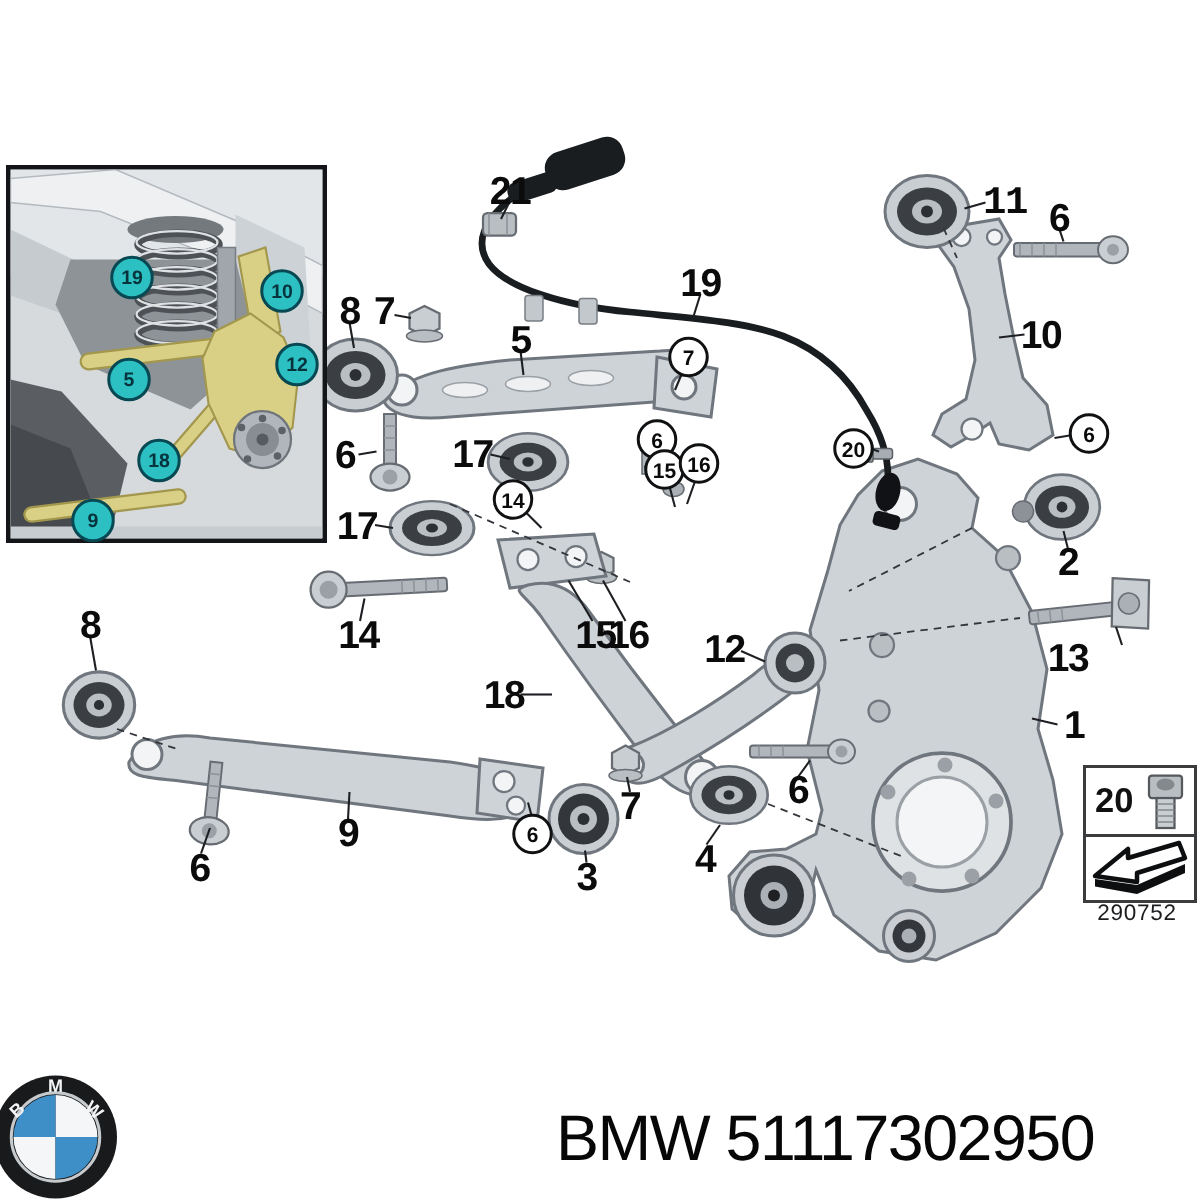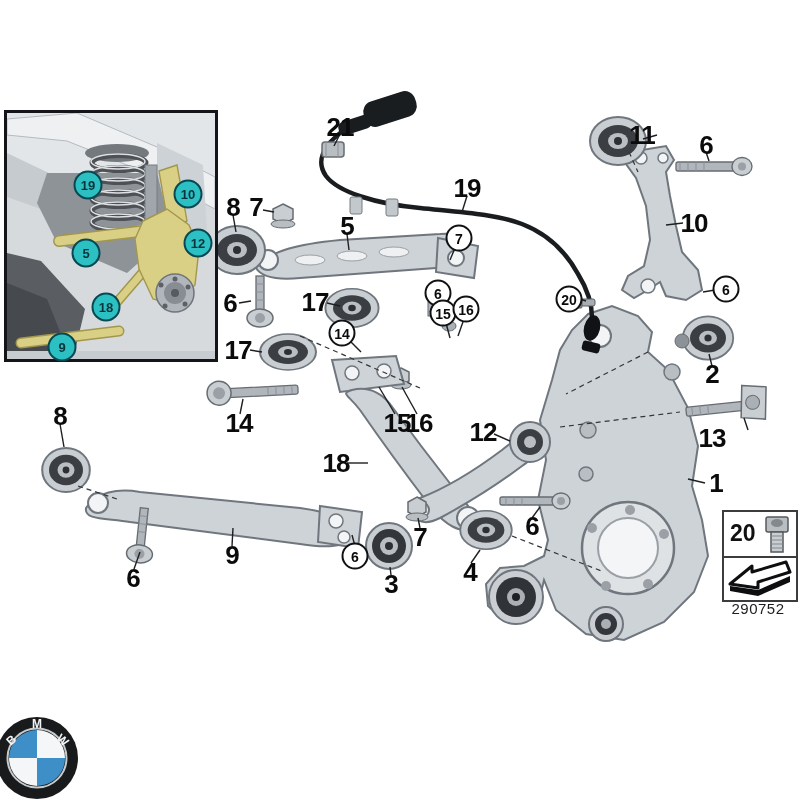--- a/index.html
+++ b/index.html
@@ -364,27 +364,28 @@
     <path d="M43,15 A28,28 0 0 1 71,43 L43,43 Z" fill="#f4f6f7"></path>
     <path d="M15,43 A28,28 0 0 1 43,15 L43,43 Z" fill="#3e8fc7"></path>
     <path d="M43,71 A28,28 0 0 1 15,43 L43,43 Z" fill="#f4f6f7"></path>
     <path d="M71,43 A28,28 0 0 1 43,71 L43,43 Z" fill="#3e8fc7"></path>
     <g fill="#f2f4f5" font-family="Liberation Sans, sans-serif" font-size="12" font-weight="bold" text-anchor="middle">
       <text x="20" y="28" transform="rotate(-42 20 28)">B</text>
       <text x="43" y="13">M</text>
       <text x="66" y="28" transform="rotate(42 66 28)">W</text>
     </g>
   </svg>
+  <div id="footer-text"><span>BMW</span> <span>51117302950</span></div>
 
 <div class="callout plain" style="left: 340px; top: 127px;">21</div>
     <div class="callout plain" style="left: 467px; top: 188px;">19</div>
     <div class="callout plain" style="left: 347px; top: 226px;">5</div>
     <div class="callout plain" style="left: 233px; top: 207px;">8</div>
     <div class="callout plain" style="left: 256px; top: 207px;">7</div>
-    <div class="callout plain" style="left: 642px; top: 135px;">11</div>
+    <div class="callout plain" style="left: 670px; top: 135px; font-family: Liberation Mono, monospace;">11</div>
     <div class="callout plain" style="left: 706px; top: 145px;">6</div>
     <div class="callout plain" style="left: 694px; top: 223px;">10</div>
     <div class="callout plain" style="left: 315px; top: 302px;">17</div>
     <div class="callout plain" style="left: 230px; top: 303px;">6</div>
     <div class="callout plain" style="left: 238px; top: 350px;">17</div>
     <div class="callout plain" style="left: 239px; top: 423px;">14</div>
     <div class="callout plain" style="left: 397px; top: 423px;">15</div>
     <div class="callout plain" style="left: 419px; top: 423px;">16</div>
     <div class="callout plain" style="left: 336px; top: 463px;">18</div>
     <div class="callout plain" style="left: 483px; top: 432px;">12</div>

